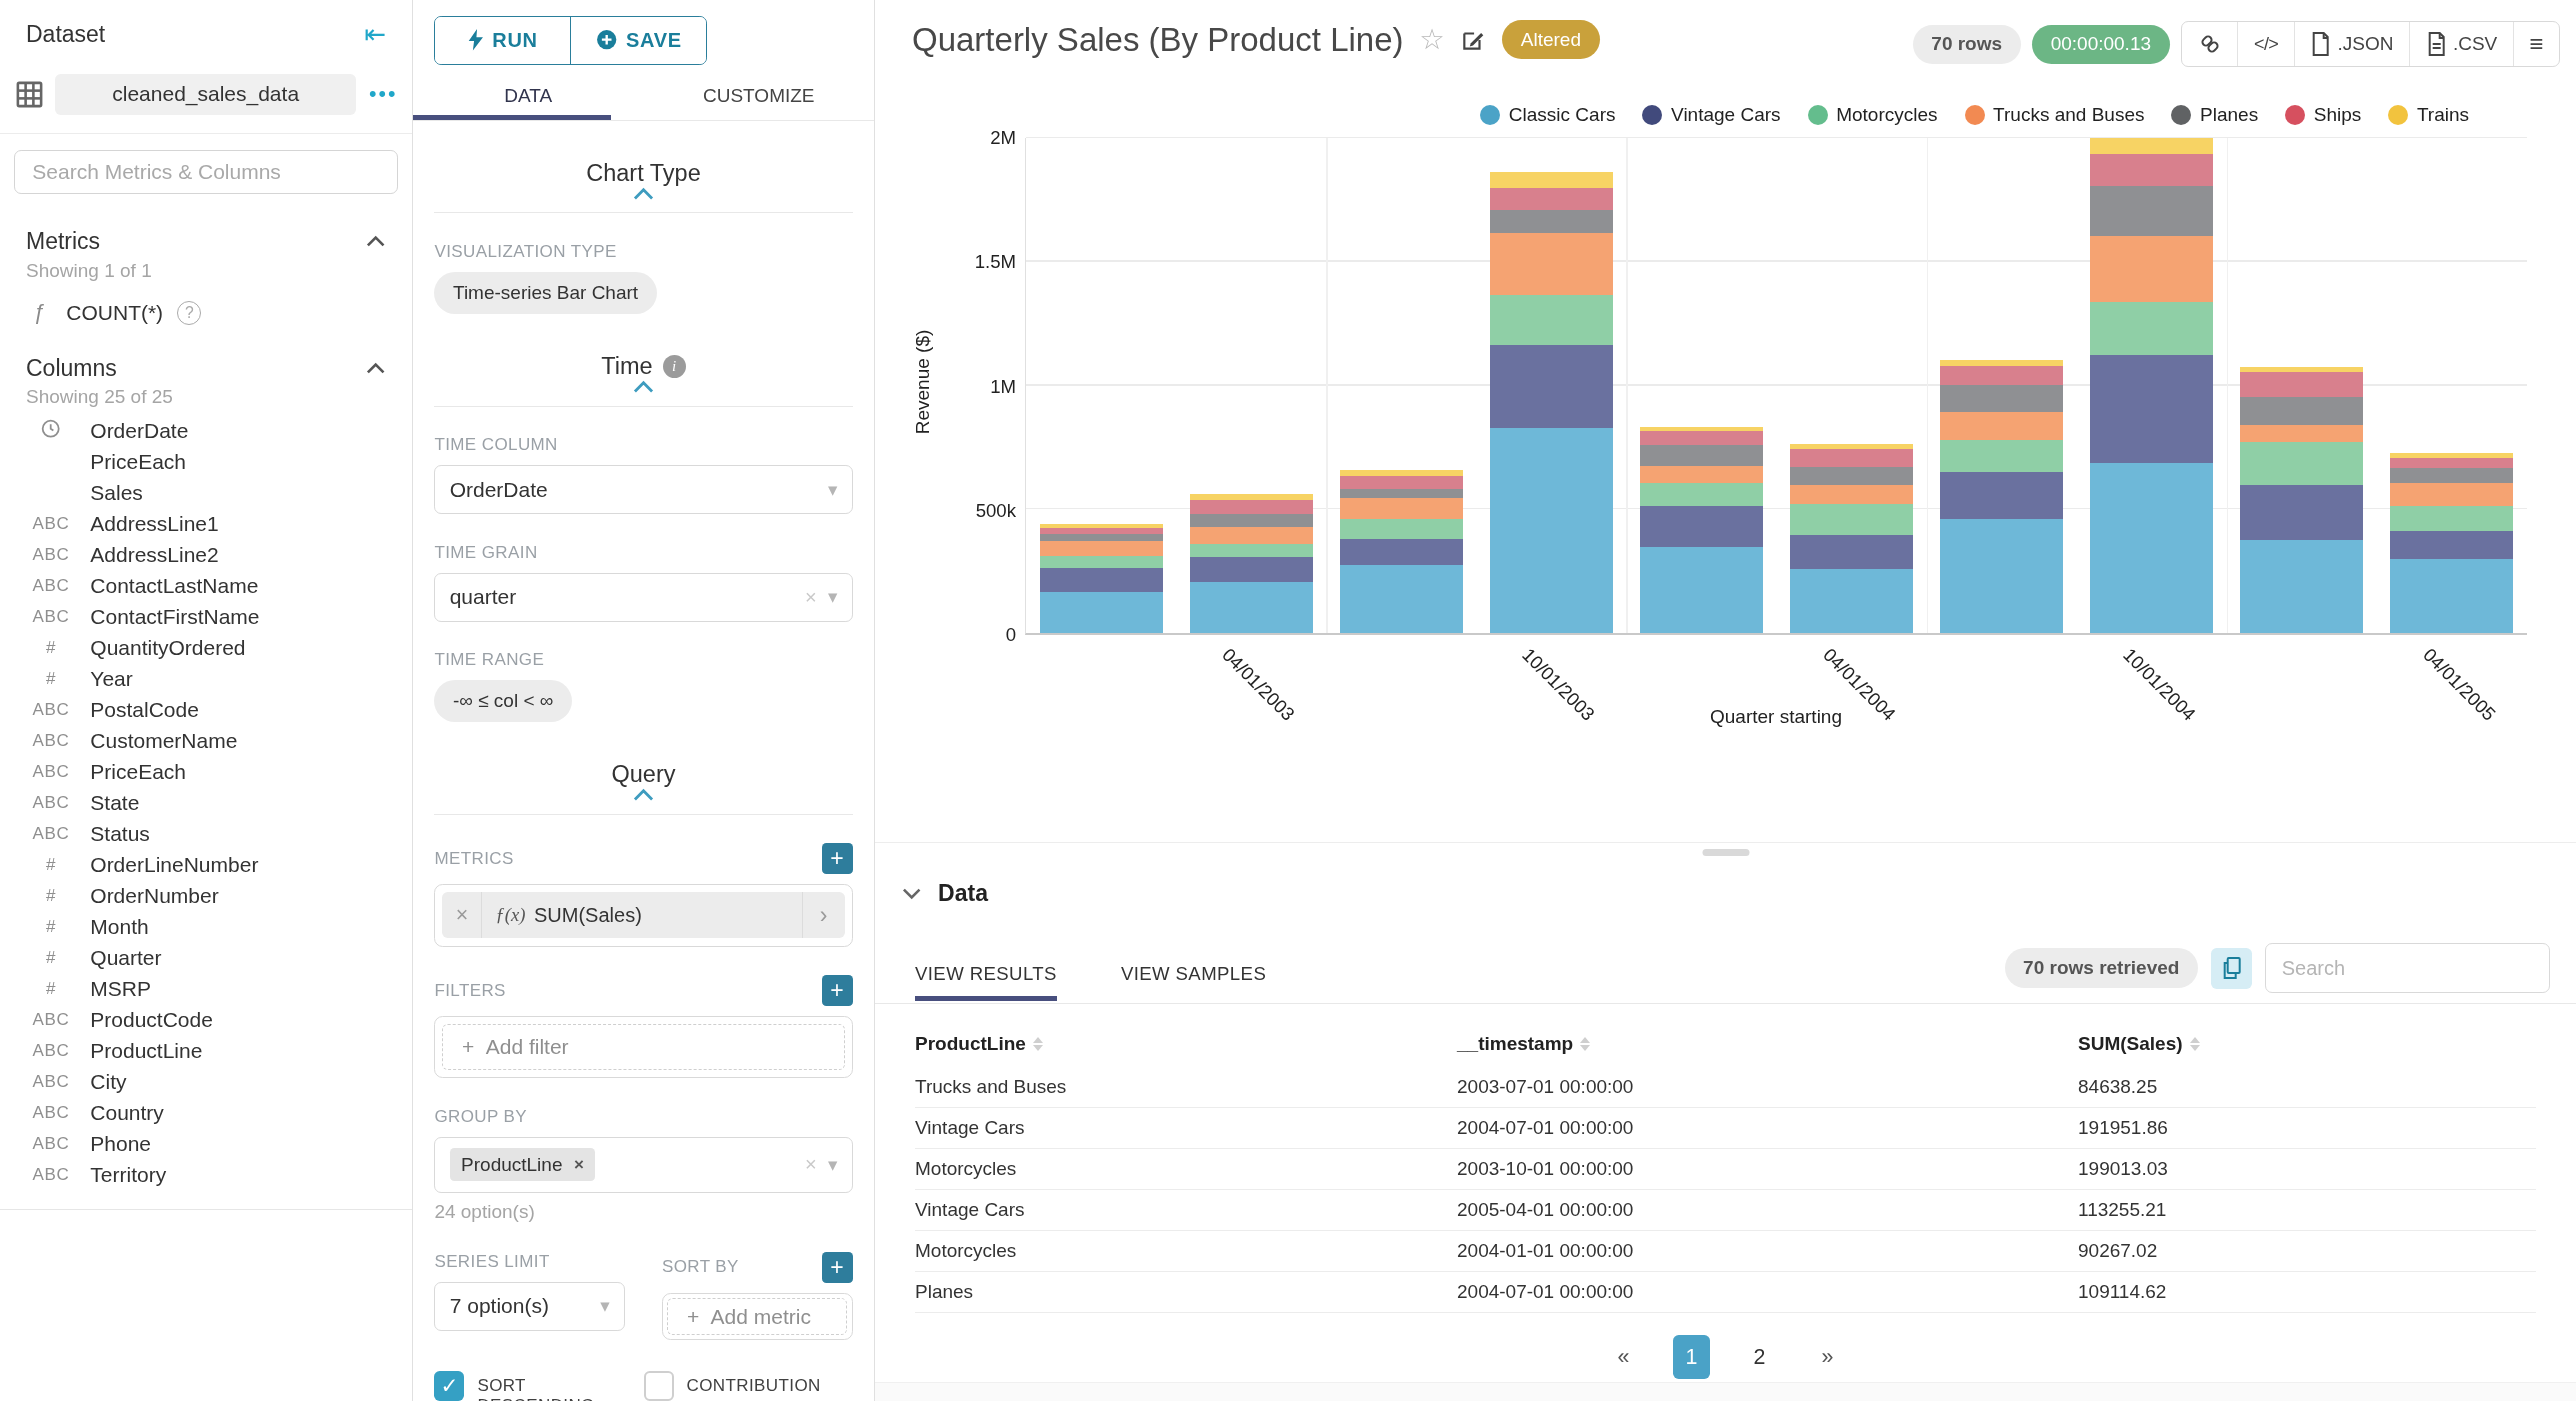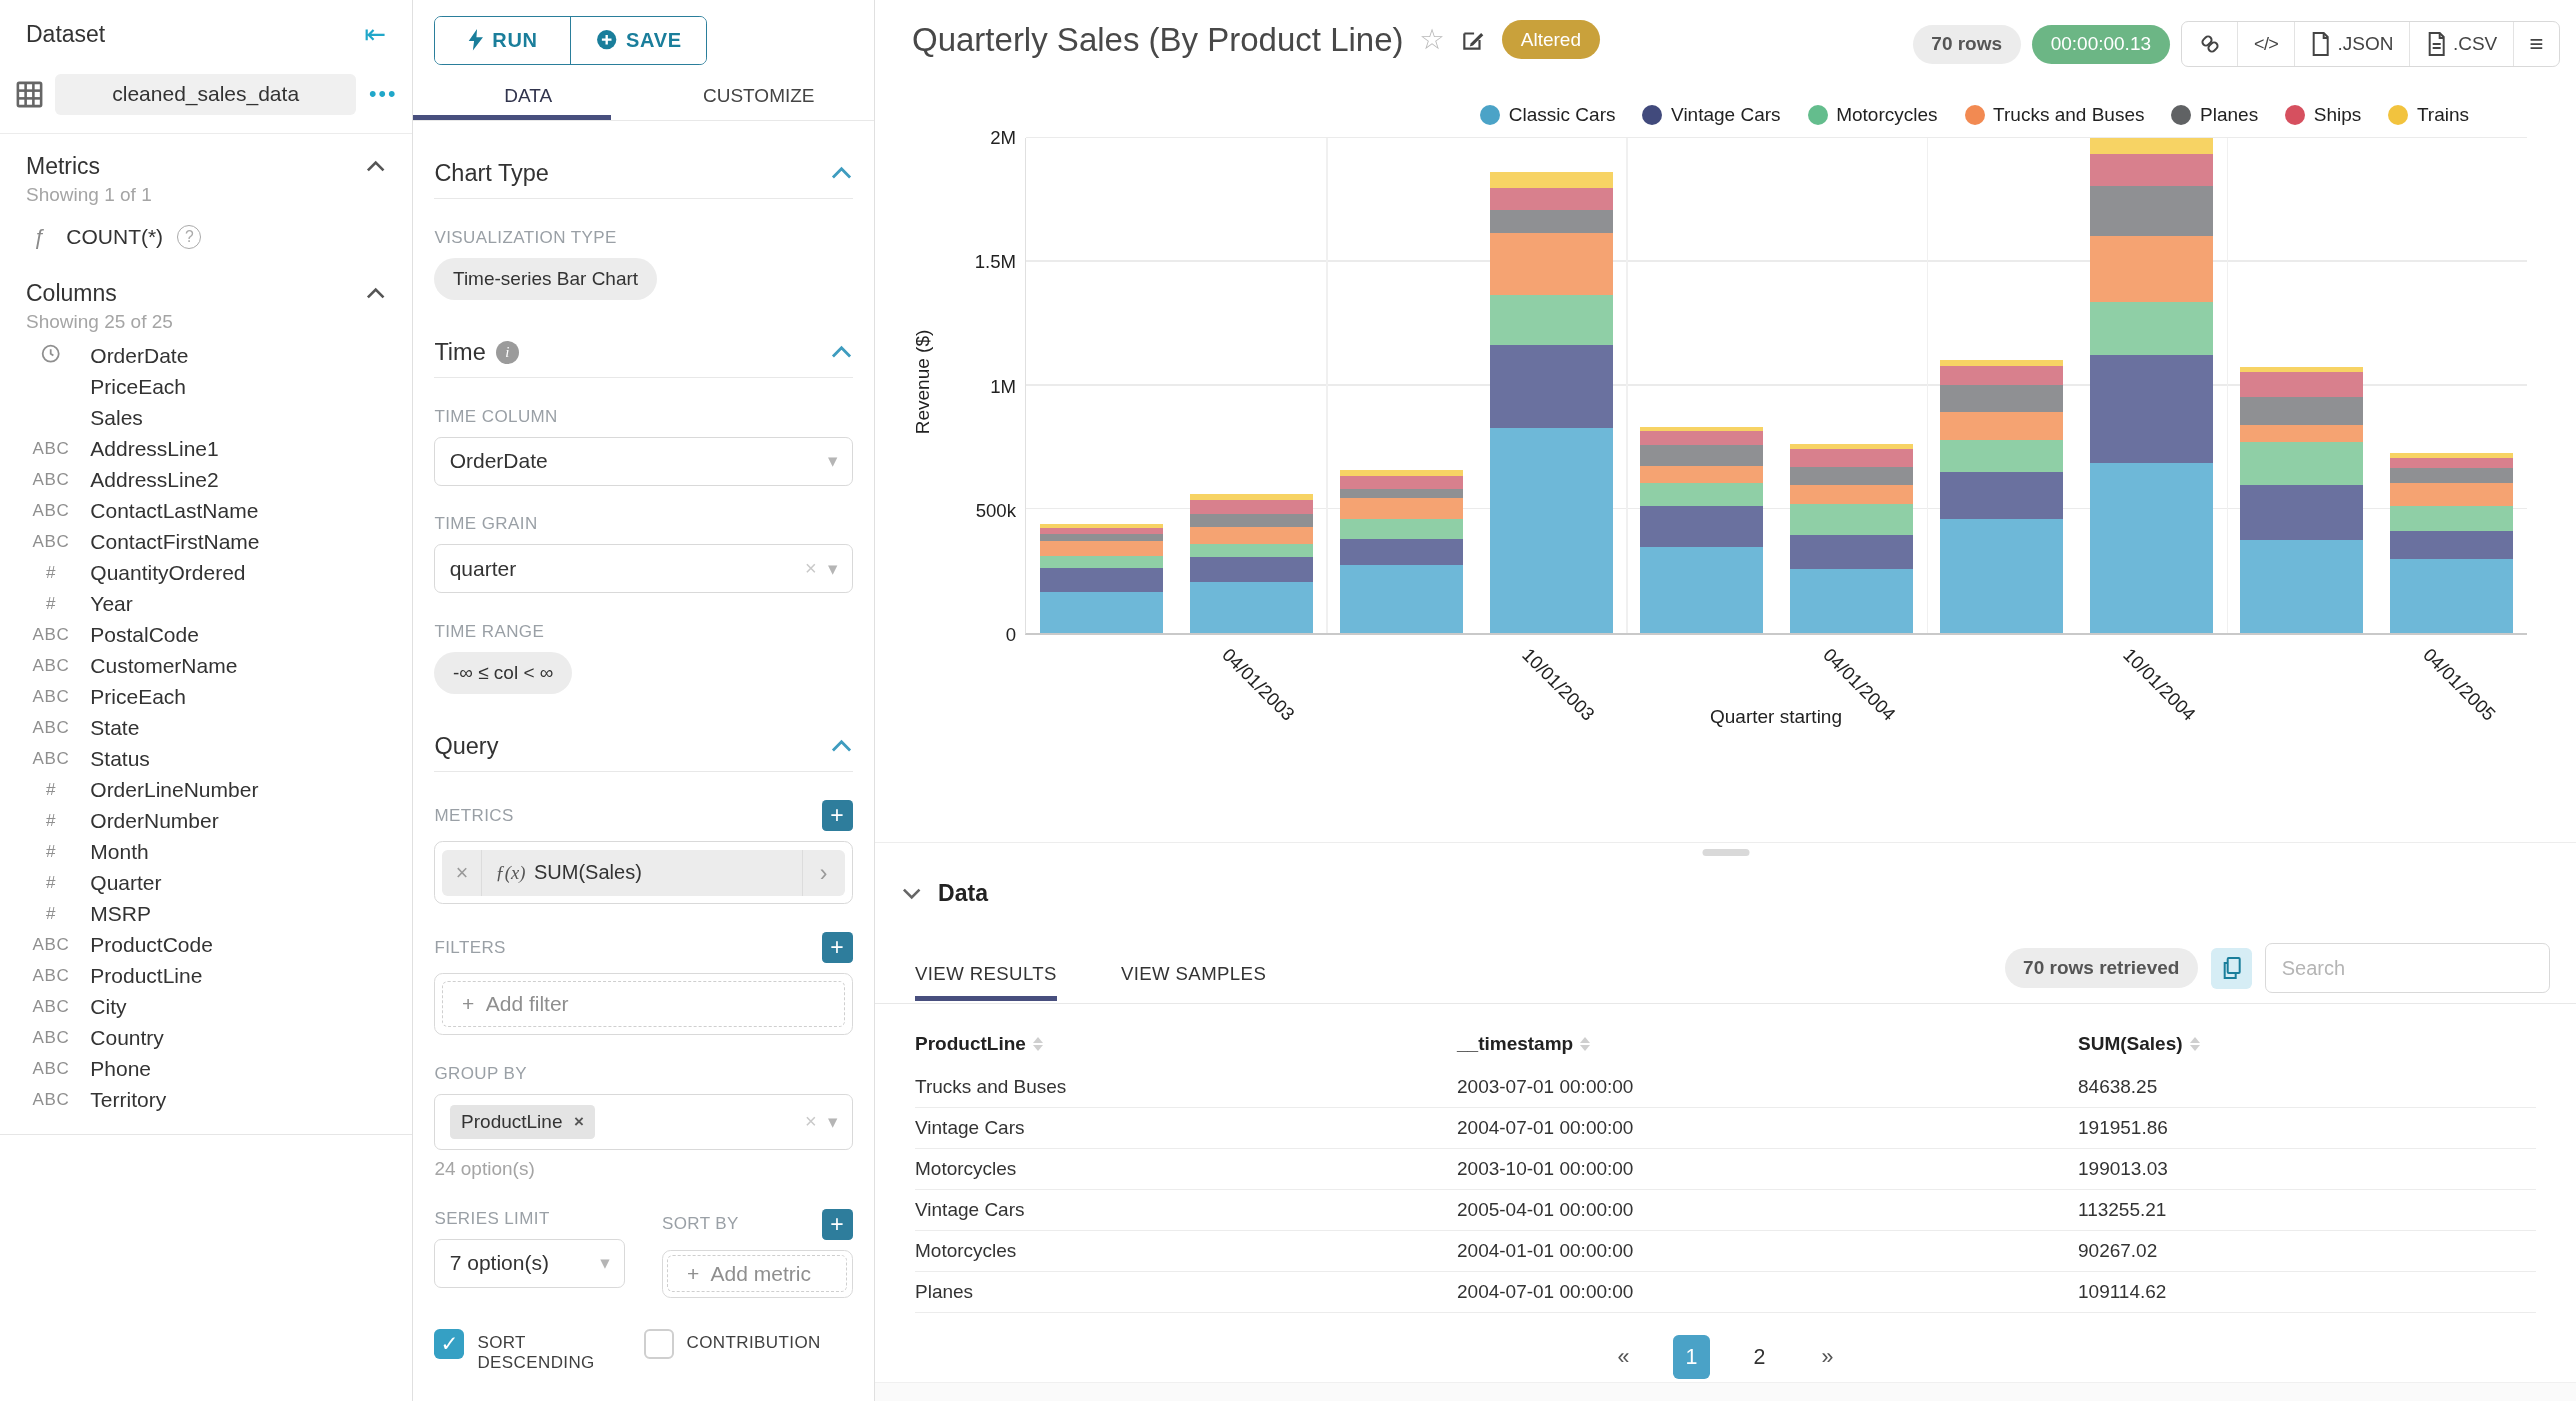--- a/index.html
+++ b/index.html
@@ -36,21 +36,21 @@
   .controls { width:462px; height:100%; border-right:1.4px solid #e0e0e0; flex:none; position:relative; overflow:hidden; }
   .runsave { display:flex; margin:15.7px 0 0 21.4px; width:273px; border:1.4px solid #2A7E9B; border-radius:7.1px; overflow:hidden; }
   .rs-btn { flex:1; height:47px; background:#fff; color:#1A7E9B; font-size:20px; font-weight:bold; letter-spacing:0.7px; display:flex; align-items:center; justify-content:center; gap:8.6px; cursor:pointer; }
   .rs-btn + .rs-btn { border-left:1.4px solid #2A7E9B; }
   .ctl-tabs { display:flex; margin-top:13px; position:relative; }
   .ctl-tab { width:50%; text-align:center; font-size:19px; color:#444; padding:7.1px 0 13px 0; cursor:pointer; }
   .ctl-tab.active { color:#31344d; }
   .ctl-tab-ink { position:absolute; bottom:0; left:0; width:198px; height:5px; background:#484F7E; }
   .ctl-tabs-border { border-bottom:1.4px solid #e8e8e8; }
   .ctl-body { padding:0 21.4px; }
-  .sec-head { display:flex; justify-content:space-between; align-items:center; margin-top:39px; padding-bottom:11.4px; border-bottom:1.4px solid #e8e8e8; }
+  .sec-head { display:flex; justify-content:flex-start; align-items:center; margin-top:39px; padding-bottom:11.4px; border-bottom:1.4px solid #e8e8e8;flex-direction:column; }
   .sec-title { font-size:23.5px; color:#333; display:flex; align-items:center; gap:10px; }
   .info-ic { width:23px; height:23px; border-radius:50%; background:#9b9b9b; color:#fff; font-size:15px; font-style:italic; display:inline-flex; align-items:center; justify-content:center; font-family:"Liberation Serif", serif; }
   .ctl-label { margin:28.5px 0 10px 0; color:#9aa0a6; font-size:17px; letter-spacing:0.4px; display:flex; justify-content:space-between; align-items:center; }
   .gray-pill { display:inline-block; background:#ececec; border-radius:713px; padding:10px 18.6px; font-size:19px; color:#333; }
   .select { height:49px; border:1.4px solid #d9d9d9; border-radius:7.1px; display:flex; align-items:center; padding:0 14.3px; font-size:21px; color:#333; background:#fff; cursor:pointer; }
   .select .grow { flex:1; }
   .sel-x { color:#c9c9c9; font-size:20px; margin-right:11.4px; }
   .caret { color:#b5b5b5; font-size:18.6px; }
   .plus-btn { width:31px; height:31px; background:#2E7D9C; border-radius:4.3px; color:#fff; font-size:23px; display:flex; align-items:center; justify-content:center; cursor:pointer; }
   .metric-box { border:1.4px solid #d9d9d9; border-radius:8.6px; padding:7.1px; }
@@ -147,20 +147,23 @@
     <svg class="grid-ic icon" viewBox="0 0 24 24" fill="none" stroke="#666" stroke-width="2">
       <rect x="3" y="3" width="18" height="18" rx="1"></rect>
       <line x1="3" y1="9" x2="21" y2="9"></line>
         <line x1="3" y1="15" x2="21" y2="15"></line>
       <line x1="9" y1="3" x2="9" y2="21"></line>
         <line x1="15" y1="3" x2="15" y2="21"></line>
     </svg>
     <div class="ds-pill">cleaned_sales_data</div>
     <span class="dots">•••</span>
   </div>
+  <div class="sb-search">
+    <input type="text" placeholder="Search Metrics &amp; Columns" style="">
+  </div>
   <div class="sb-section-head">
     <span class="sb-section-title">Metrics</span>
     <svg class="icon" width="21.4" height="13" viewBox="0 0 16 10" fill="none" stroke="#555" stroke-width="2">
         <polyline points="2,8 8,2 14,8"></polyline>
       </svg>
   </div>
   <div class="showing">Showing 1 of 1</div>
   <div>
 
       <div class="metric-item">

